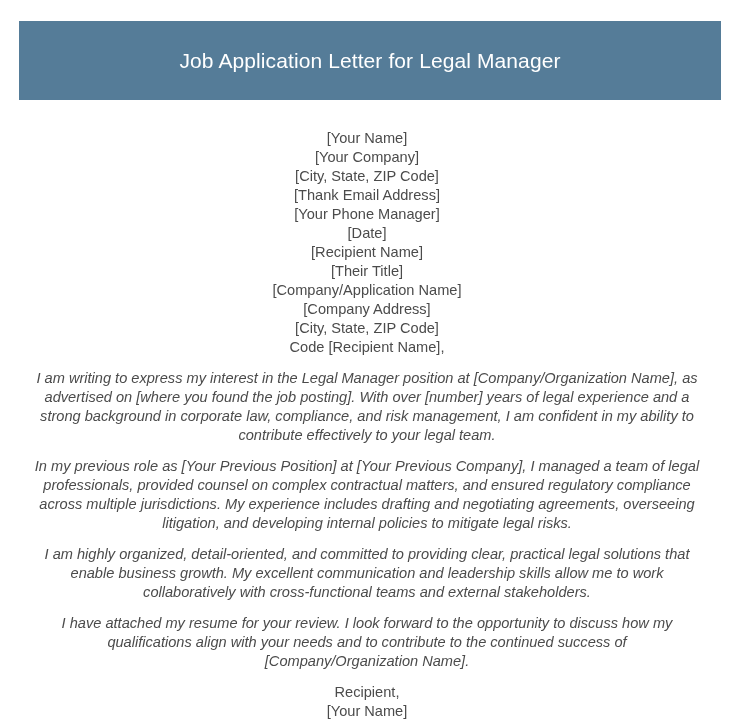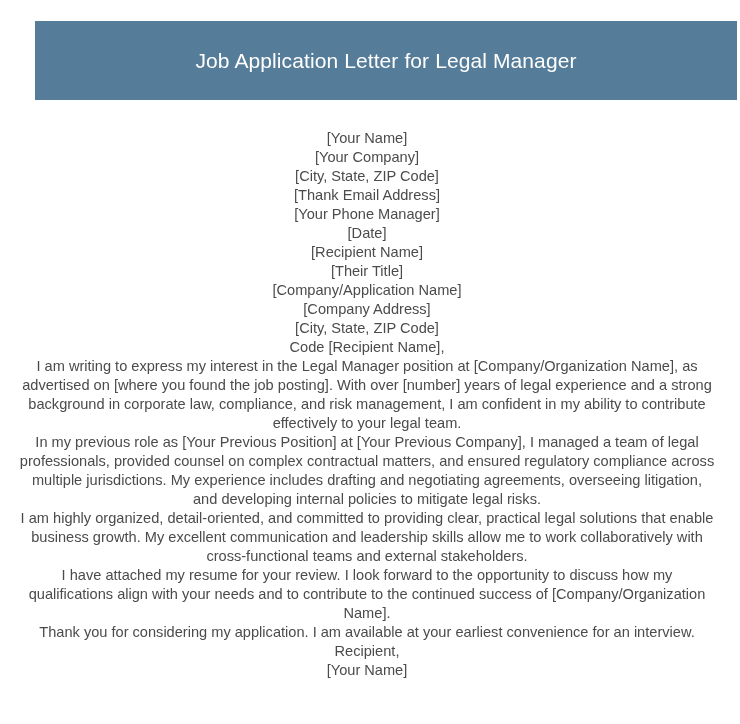--- a/index.html
+++ b/index.html
@@ -15,21 +15,21 @@
   }
   .page {
     width: 740px;
     height: 724px;
     background: #ffffff;
     position: relative;
     box-sizing: border-box;
   }
   .header-banner {
     position: absolute;
-    left: 35px;
+    left: 19px;
     top: 21px;
     width: 702px;
     height: 79px;
     background: #557c98;
     display: flex;
     align-items: center;
     justify-content: center;
     box-sizing: border-box;
   }
   .header-title {
@@ -54,25 +54,26 @@
     text-align: center;
   }
   .letter-line {
     margin: 0;
     padding: 0;
     line-height: 19px;
     white-space: pre-wrap;
     word-wrap: break-word;
   }
   .letter-para {
-    margin: 0;
+    margin: 12px;
     padding: 0;
     line-height: 19px;
     white-space: pre-wrap;
     word-wrap: break-word;
+    font-style: italic;
   }
 </style>
 </head>
 <body>
 
 <div class="page">
 
   <div class="header-banner">
     <div class="header-title">Job Application Letter for Legal Manager</div>
   </div>
@@ -90,20 +91,19 @@
     <div class="letter-line">[Company/Application Name]</div>
     <div class="letter-line">[Company Address]</div>
     <div class="letter-line">[City, State, ZIP Code]</div>
 
     <div class="letter-line">Code [Recipient Name],</div>
 
     <div class="letter-para">I am writing to express my interest in the Legal Manager position at [Company/Organization Name], as advertised on [where you found the job posting]. With over [number] years of legal experience and a strong background in corporate law, compliance, and risk management, I am confident in my ability to contribute effectively to your legal team.</div>
     <div class="letter-para">In my previous role as [Your Previous Position] at [Your Previous Company], I managed a team of legal professionals, provided counsel on complex contractual matters, and ensured regulatory compliance across multiple jurisdictions. My experience includes drafting and negotiating agreements, overseeing litigation, and developing internal policies to mitigate legal risks.</div>
     <div class="letter-para">I am highly organized, detail-oriented, and committed to providing clear, practical legal solutions that enable business growth. My excellent communication and leadership skills allow me to work collaboratively with cross-functional teams and external stakeholders.</div>
     <div class="letter-para">I have attached my resume for your review. I look forward to the opportunity to discuss how my qualifications align with your needs and to contribute to the continued success of [Company/Organization Name].</div>
-    <div class="letter-para">Thank you for considering my application. I am available at your earliest convenience for an interview.</div>
 
     <div class="letter-line">Recipient,</div>
     <div class="letter-line">[Your Name]</div>
 
   </div>
 
 </div>
 
 </body></html>

